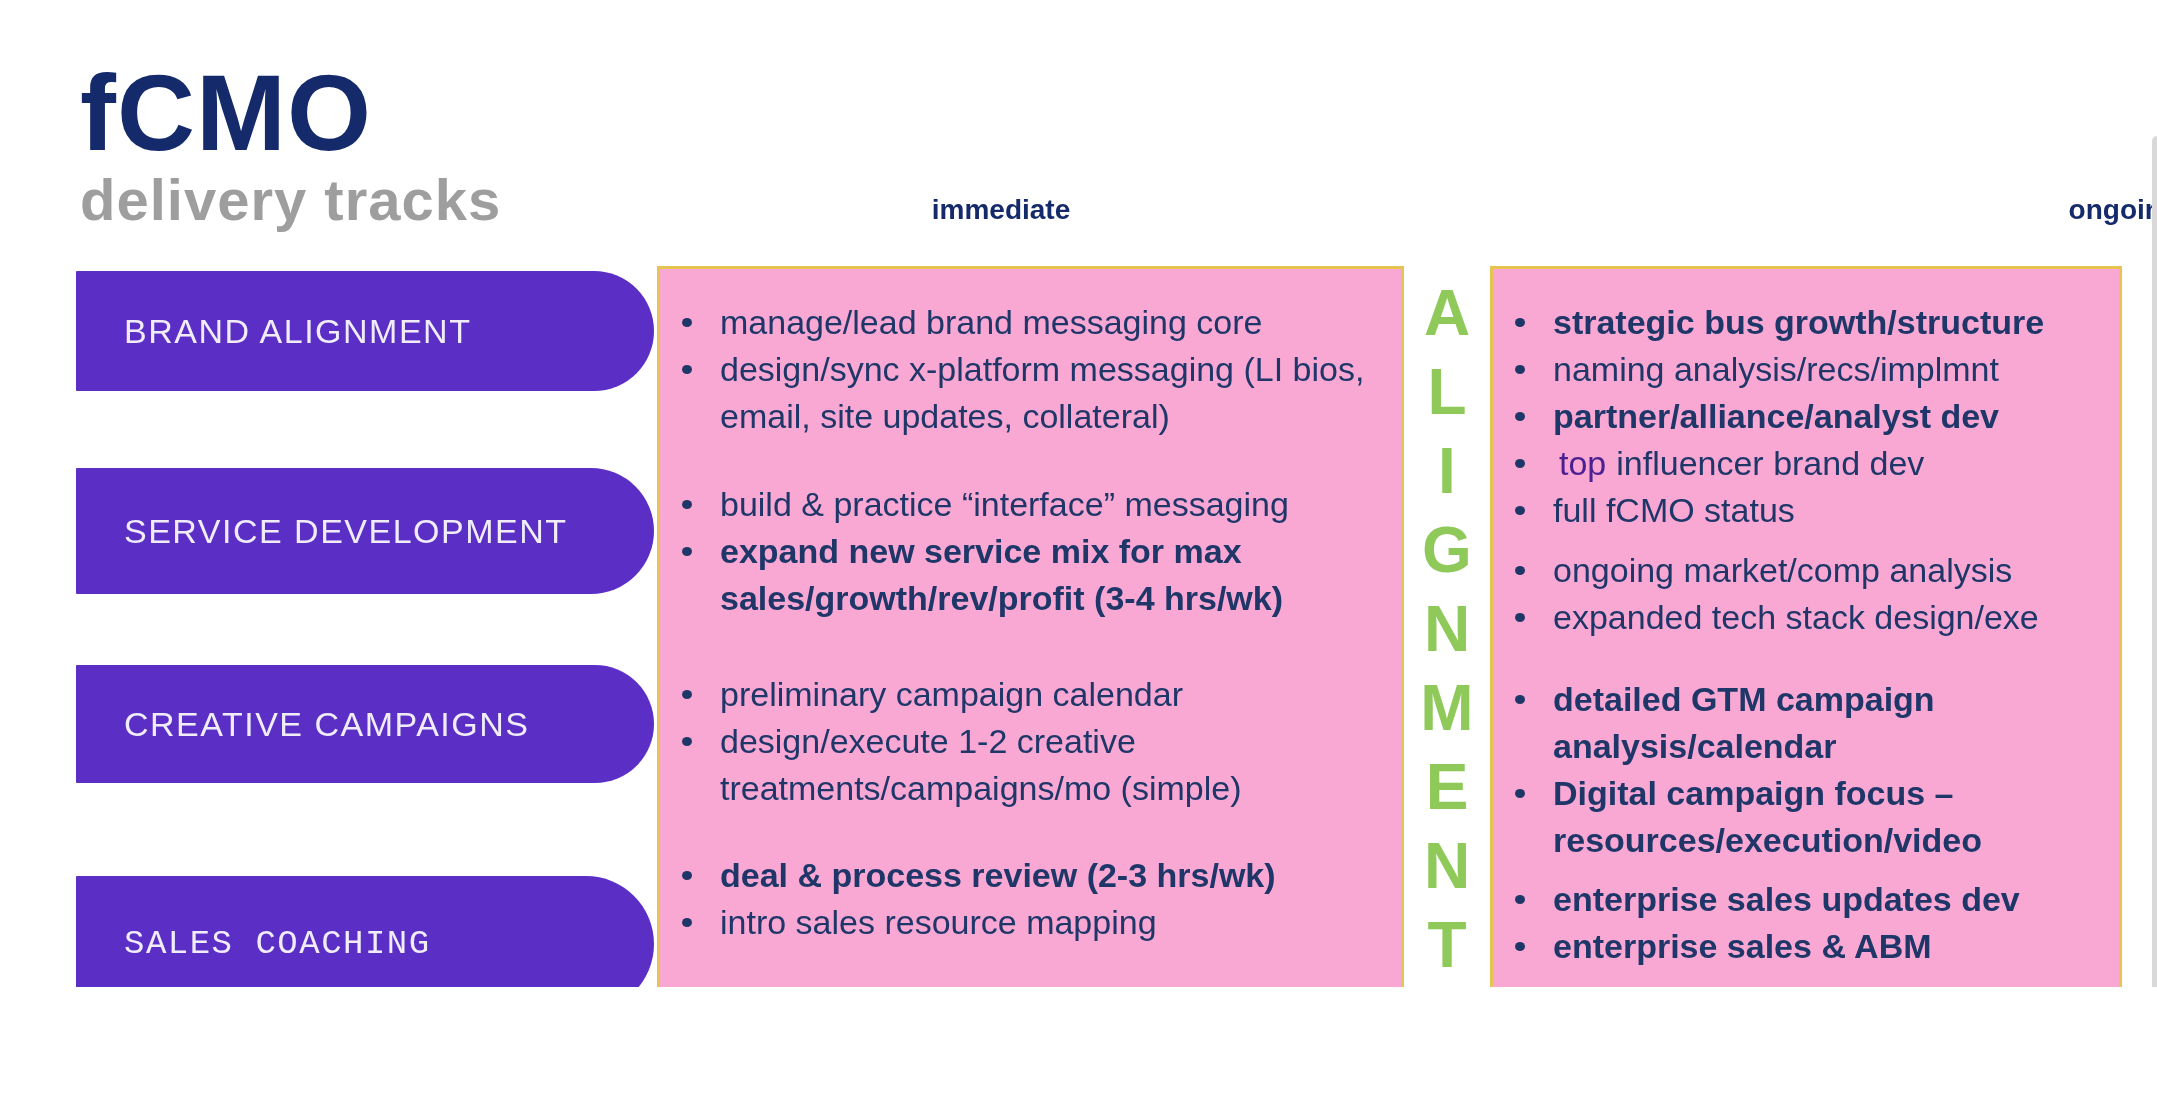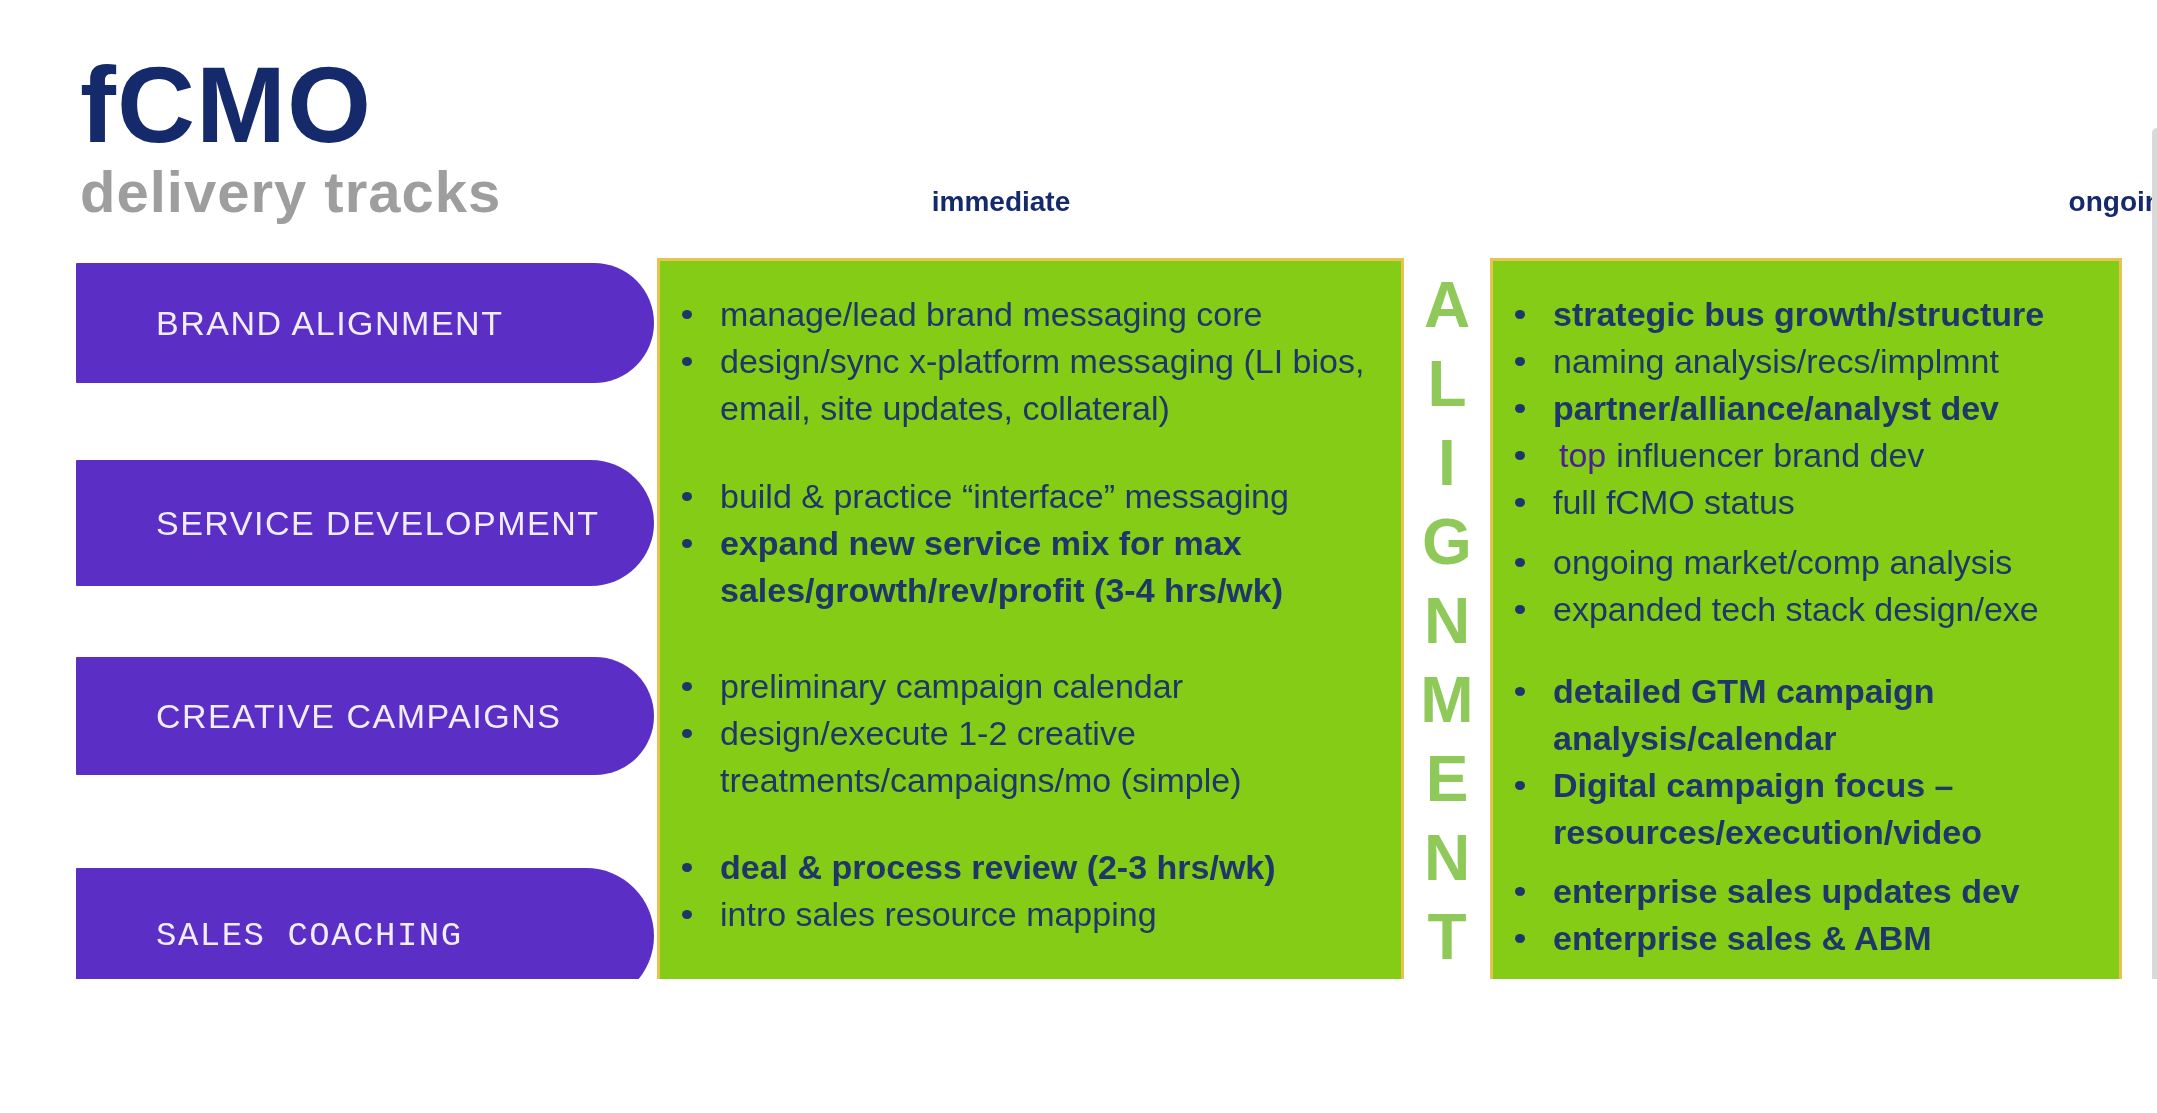--- a/index.html
+++ b/index.html
@@ -1,43 +1,43 @@
 <!DOCTYPE html>
 <html style="--navy: #152a6b; --body-navy: #1f3768; --purple: #5b2ec6; --pill-text: #f0ecf9; --gold: #e6c44f; --green: #8fc95a; --accent-purple: #4b2191; --gray: #9e9e9e; --edge: #d9d9d9;"><head>
 <meta charset="utf-8">
 <style>
   :root{
     --navy:#152a6b; --body-navy:#1f3768; --purple:#5b2ec6; --pill-text:#f0ecf9;
     --gold:#e6c44f; --green:#8fc95a; --accent-purple:#4b2191; --gray:#9e9e9e; --edge:#d9d9d9;
   }
   *{margin:0;padding:0;box-sizing:border-box;}
   body{background:#ffffff;font-family:"Liberation Sans", sans-serif;}
-  .slide{position:relative;width:2157px;height:979px;background:#ffffff;overflow:hidden;}
+  .slide{position:relative;width:2157px;height:979px;background:#ffffff;overflow:hidden;margin-top:8px;}
 
   .title{position:absolute;left:80px;top:48px;color:var(--navy);
          font-size:108px;font-weight:bold;line-height:1.05;letter-spacing:1px;}
   .subtitle{position:absolute;left:80px;top:163px;color:var(--gray);
             font-size:58px;font-weight:bold;line-height:1.0;letter-spacing:1px;}
 
   
   .pill{position:absolute;left:76px;width:578px;background:var(--purple);
-        border-radius:16px 999px 999px 16px;display:flex;align-items:center;padding-left:32px;}
+        border-radius:16px 999px 999px 16px;display:flex;align-items:center;}
   .pill span{color:var(--pill-text);font-size:34px;letter-spacing:1.5px;padding-left:48px;white-space:nowrap;}
   .pill-0{top:263px;height:120px;}
   .pill-1{top:460px;height:126px;}
   .pill-2{top:657px;height:118px;}
   .pill-3{top:868px;height:136px;font-family:Liberation Mono, monospace;}
 
   
   .col-header{position:absolute;top:186px;color:var(--navy);font-size:28px;font-weight:bold;text-align:center;}
   .col-header.imm{left:627px;width:748px;}
   .col-header.ong{left:1536px;width:643px;text-align:right;}
 
   
-  .tbox{position:absolute;top:258px;height:724px;border:3px solid var(--gold);background:#84cc16;}
+  .tbox{position:absolute;top:258px;height:724px;border:3px solid var(--gold);background:#f9a8d4;}
   .tbox.imm{left:657px;width:747px;}
   .tbox.ong{left:1490px;width:632px;}
 
   .group{position:absolute;left:0;right:6px;}
   .tbox.imm .group-0{top:30px;} .tbox.imm .group-1{top:212px;}
   .tbox.imm .group-2{top:402px;} .tbox.imm .group-3{top:583px;}
   .tbox.ong .group-0{top:30px;} .tbox.ong .group-1{top:278px;}
   .tbox.ong .group-2{top:407px;} .tbox.ong .group-3{top:607px;}
 
   .group ul{list-style:none;}

